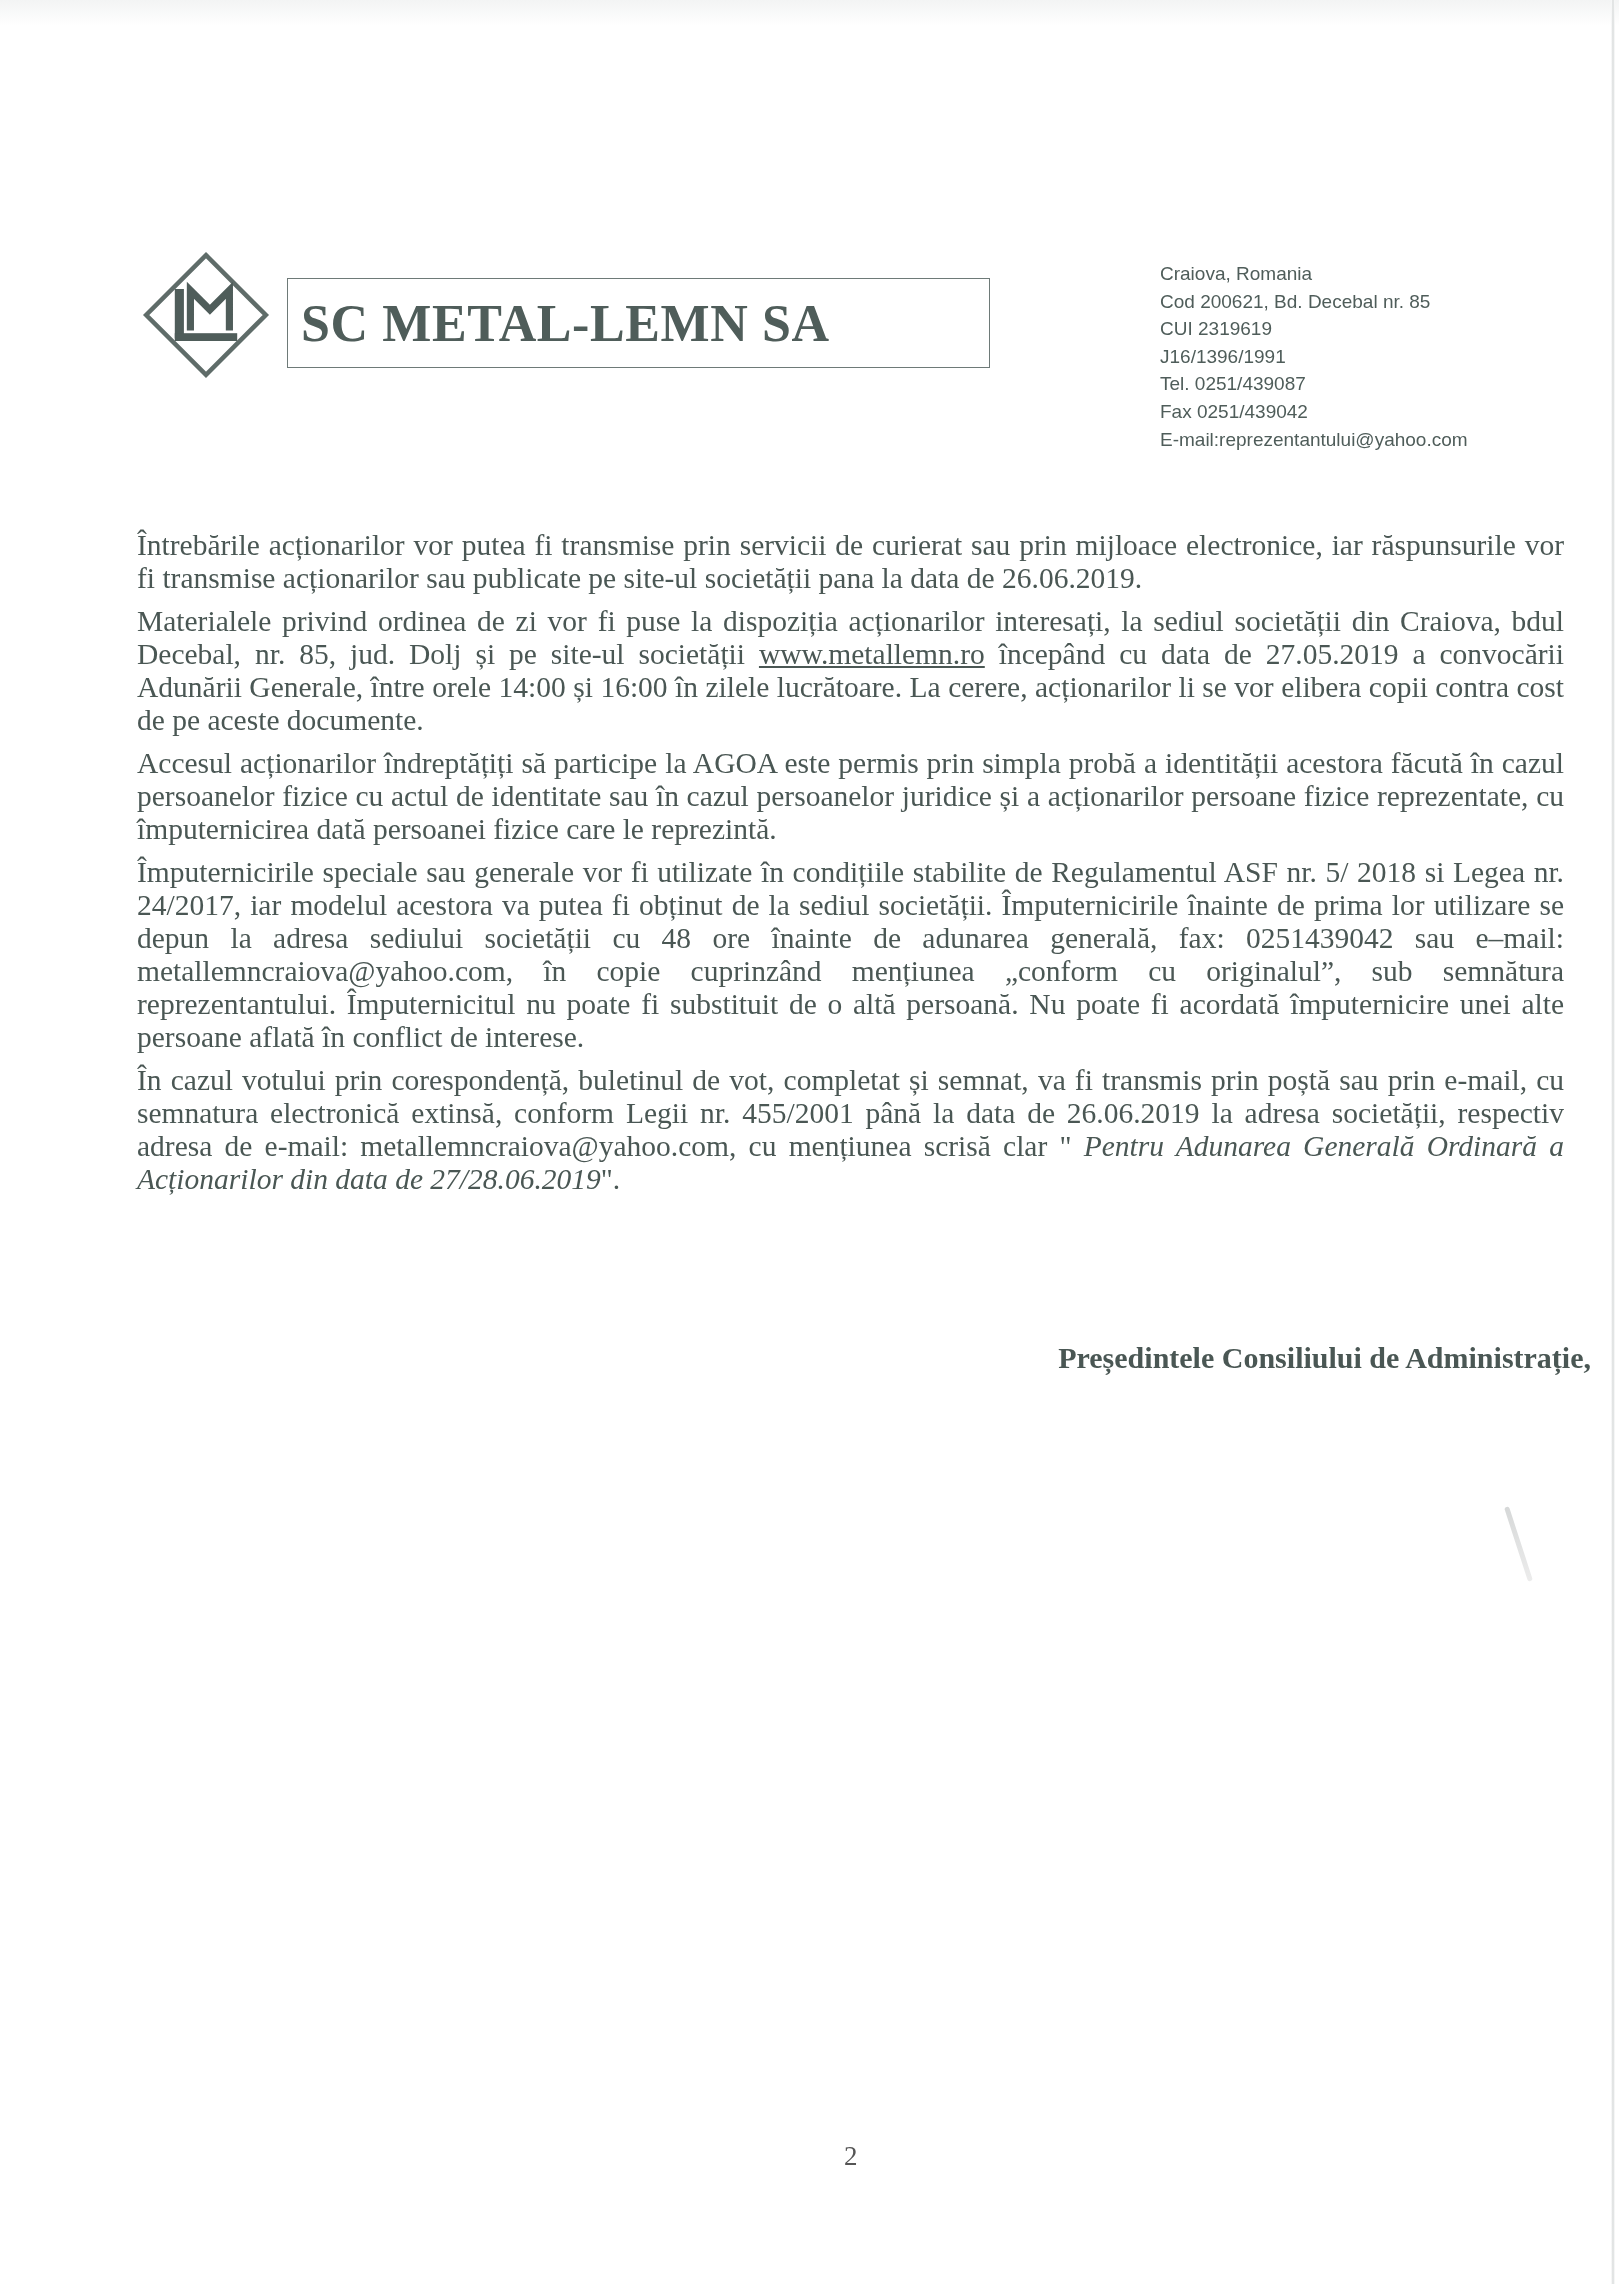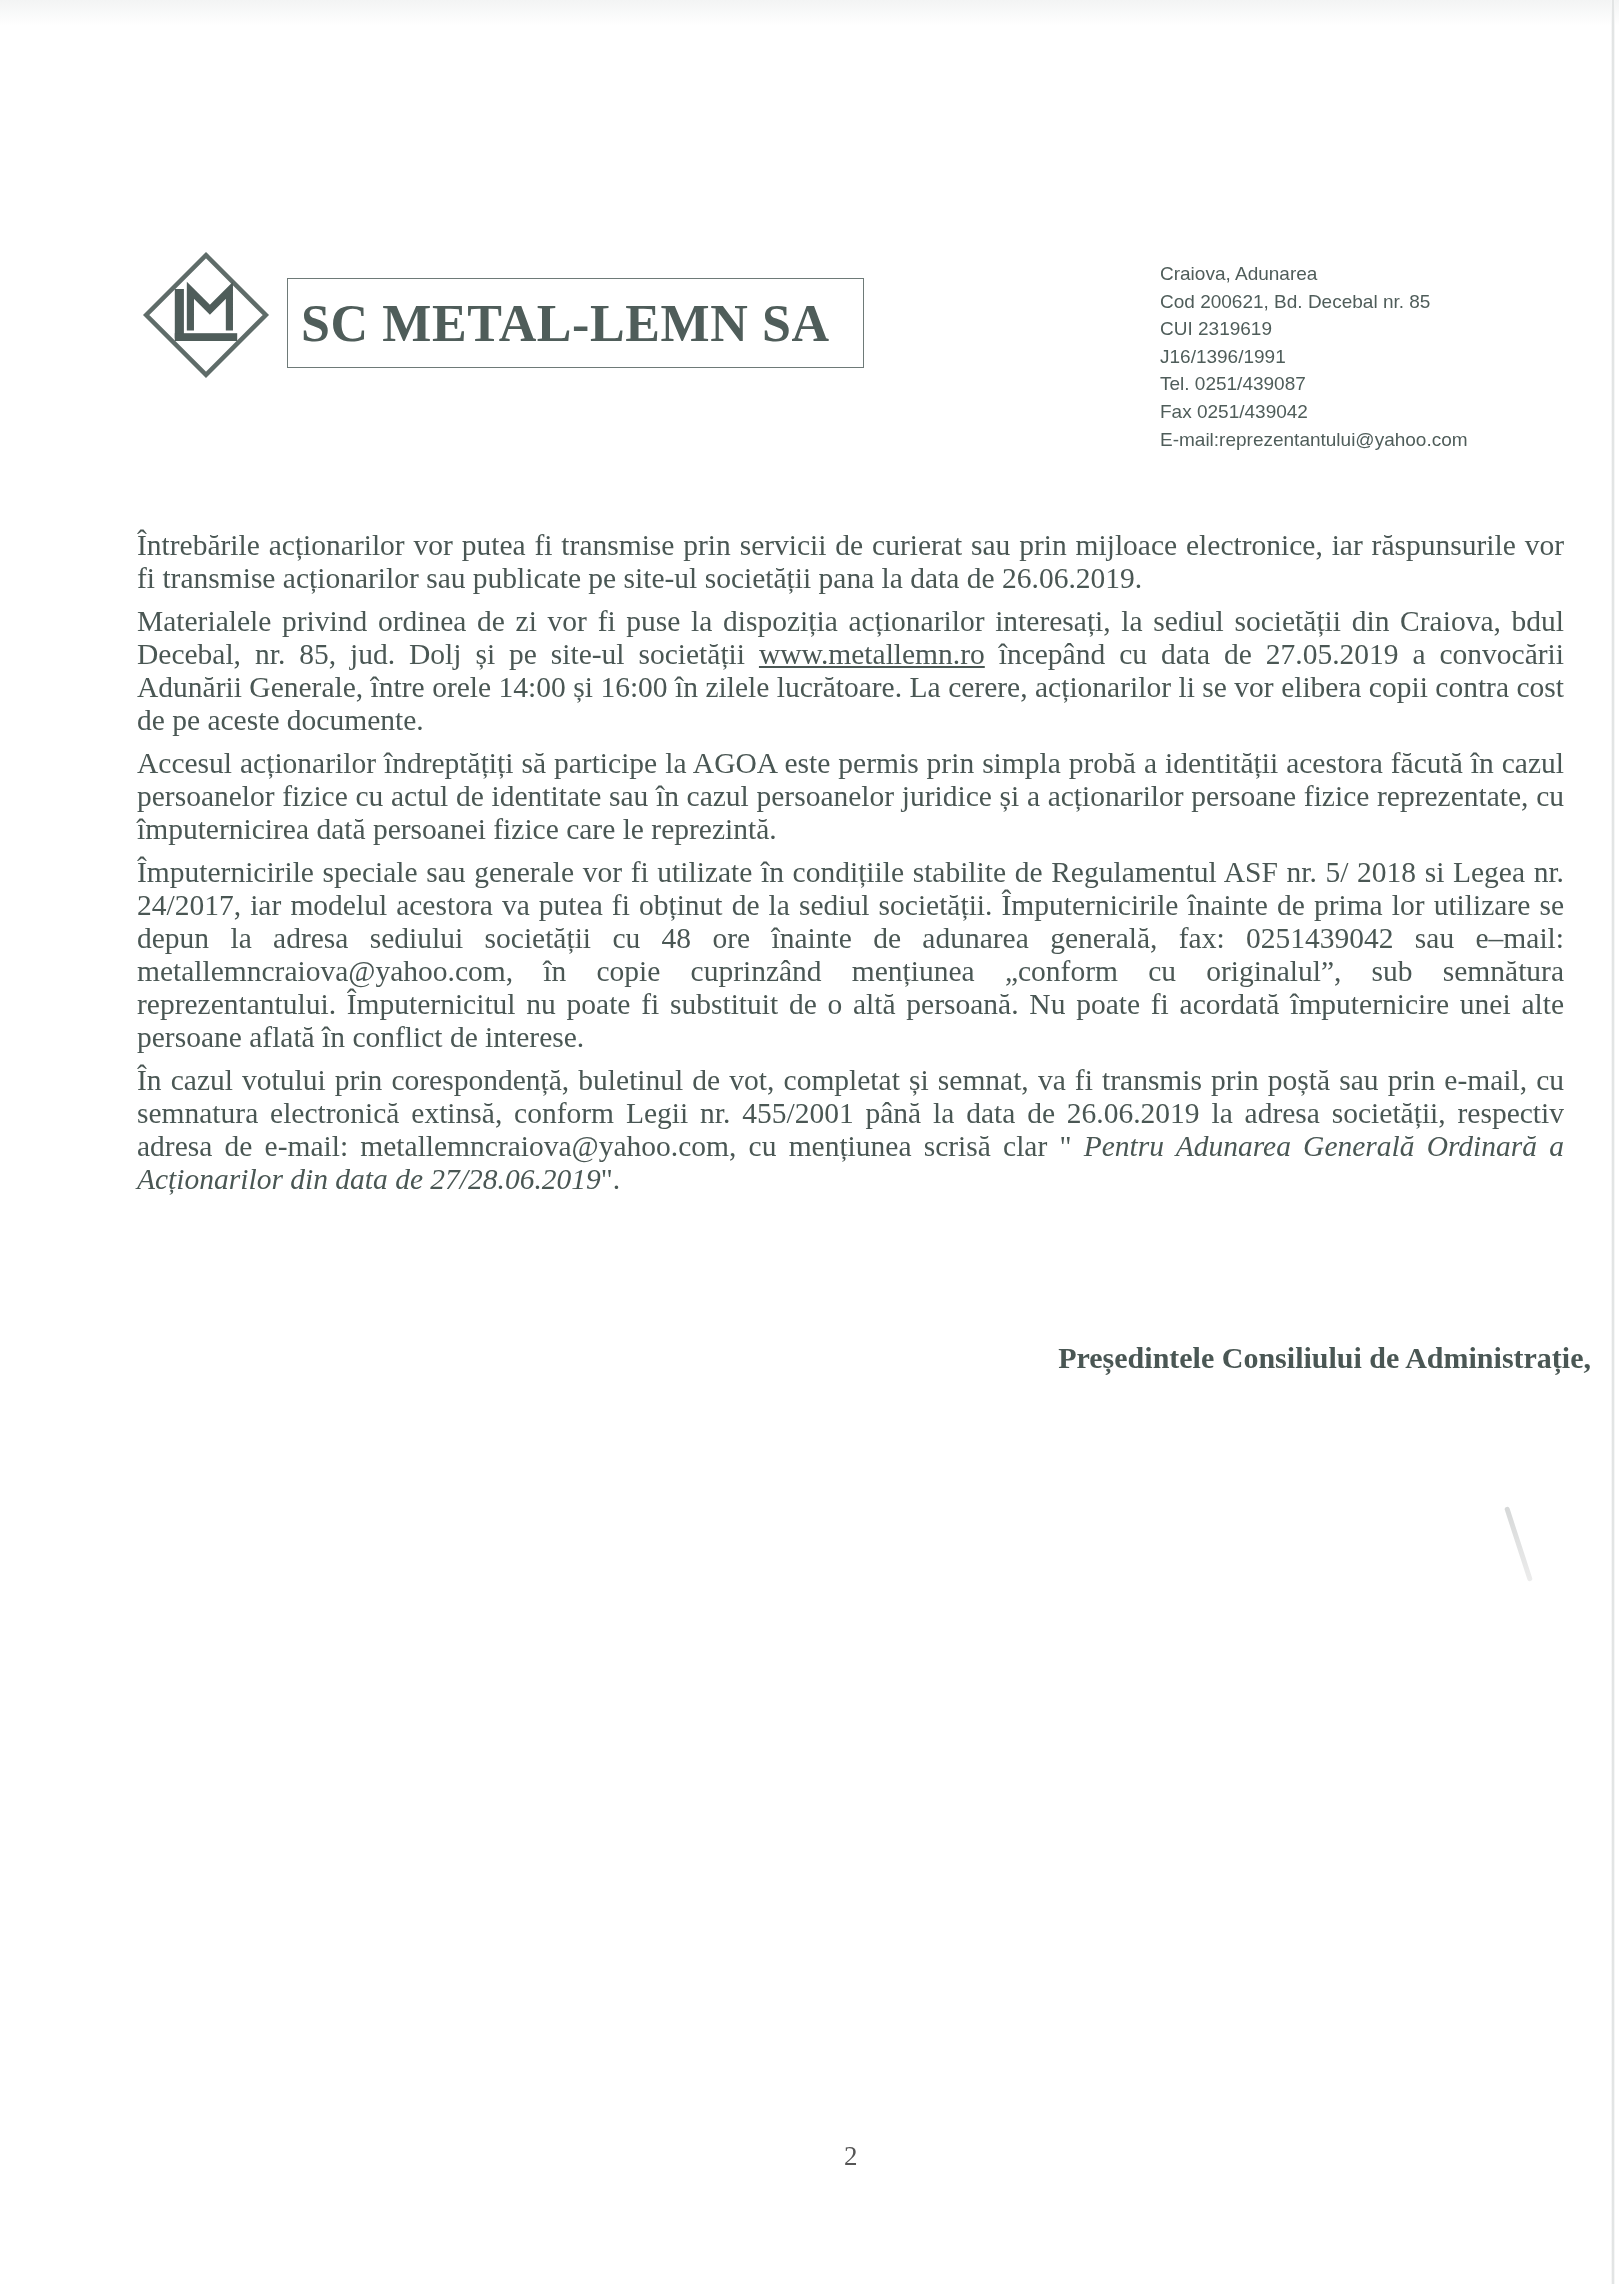--- a/index.html
+++ b/index.html
@@ -5,21 +5,21 @@
   html, body { margin: 0; padding: 0; background: #ffffff; }
   body { width: 1620px; height: 2284px; position: relative; overflow: hidden;
          font-family: "Liberation Serif", "DejaVu Serif", serif; color: #4a5754; }
   .page-edge { position: absolute; top: 0; right: 5.2px; width: 3.9px; height: 2284px;
                background: linear-gradient(to right, #ffffff, #d9dcdc, #ffffff); }
   .scan-top { position: absolute; top: 0; left: 0; width: 1620px; height: 26px;
               background: linear-gradient(to bottom, #f3f4f4, #ffffff); }
 
   
   .logo { position: absolute; left: 141px; top: 250px; width: 130px; height: 130px; }
-  .company-box { position: absolute; left: 287px; top: 278px; width: 577px; height: 90px;
+  .company-box { position: absolute; left: 287px; top: 278px; width: 703px; height: 90px;
                  border: 1.9px solid #6e7a78; box-sizing: border-box;
                  display: flex; align-items: center; padding-left: 13px; }
   .company-name { font-family: "Liberation Serif", serif; font-weight: bold; font-size: 52px;
                   color: #4f5d5a; letter-spacing: 0.6px; white-space: nowrap; }
   .contact { position: absolute; left: 1160px; top: 260px; font-family: "Liberation Sans", sans-serif;
              font-size: 19px; line-height: 27.6px; color: #4f5d5a; }
   .contact div { white-space: nowrap; }
 
   
   .body-text { position: absolute; left: 127px; top: 519px; width: 1447px;
@@ -48,21 +48,21 @@
     <rect x="52" y="128" width="96" height="12" fill="#4f5d5a"></rect>
     <polyline points="76,124 76,62 106,92 136,62 136,124" fill="none" stroke="#4f5d5a" stroke-width="11"></polyline>
   </svg>
 </div>
 
 <div class="company-box">
   <span class="company-name">SC METAL-LEMN SA</span>
 </div>
 
 <div class="contact">
-  <div>Craiova, Adunarea</div>
+  <div>Craiova, Romania</div>
   <div>Cod 200621, Bd. Decebal nr. 85</div>
   <div>CUI 2319619</div>
   <div>J16/1396/1991</div>
   <div>Tel. 0251/439087</div>
   <div>Fax 0251/439042</div>
   <div>E-mail:reprezentantului@yahoo.com</div>
 </div>
 
 <div class="body-text">
   <p>Întrebările acționarilor vor putea fi transmise prin servicii de curierat sau prin mijloace electronice, iar răspunsurile vor fi transmise acționarilor sau publicate pe site-ul societății pana la data de 26.06.2019.</p>

